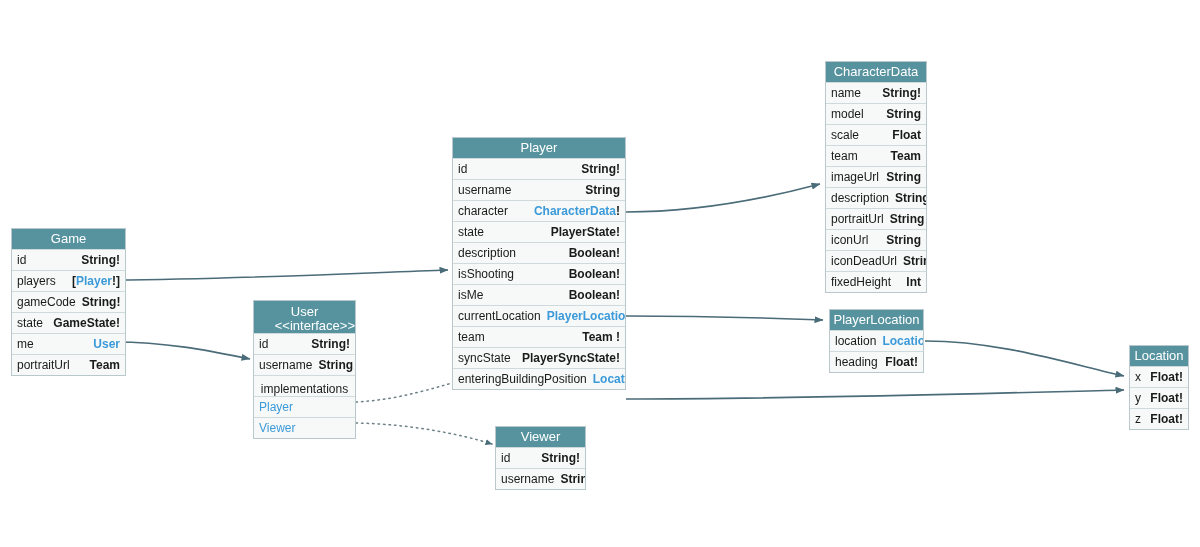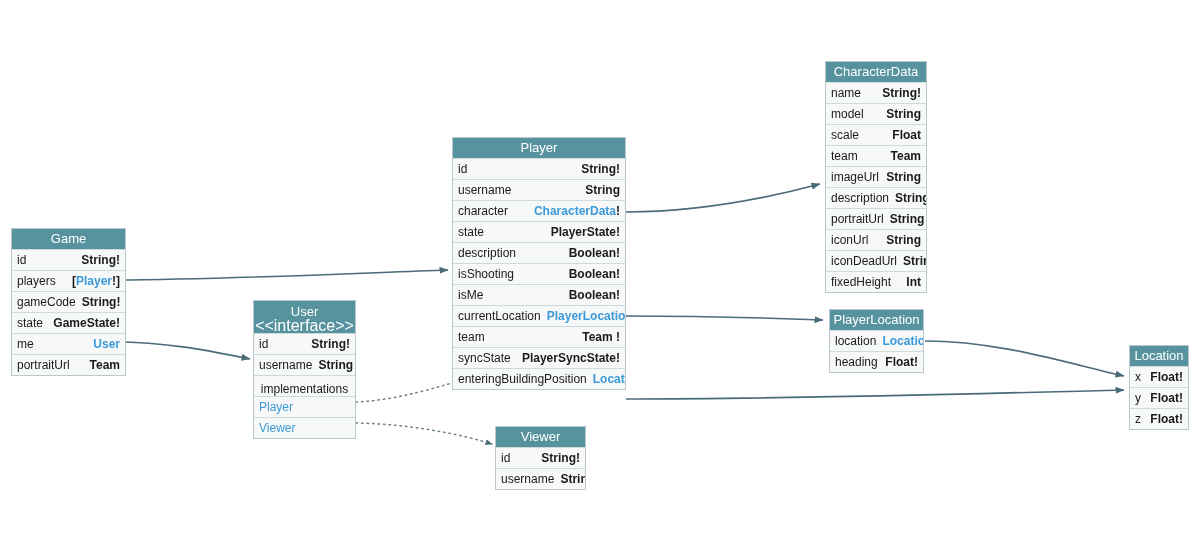--- a/index.html
+++ b/index.html
@@ -29,21 +29,21 @@
     box-sizing:border-box;
     white-space:nowrap;
     overflow:hidden;
   }
   .ehead.two{
     height:32px;
     line-height:13px;
     padding-top:3px;
   }
   .ehead .tline{display:block;font-size:13px;line-height:15px;}
-  .ehead .sline{display:block;font-size:16px;line-height:13px;}
+  .ehead .sline{display:block;font-size:13px;line-height:13px;text-align:right;}
 
   .row{
     position:relative;
     display:flex;
     align-items:center;
     justify-content:space-between;
     height:21px;
     box-sizing:border-box;
     border-top:1px solid #cfdadd;
     background:#f7f8f8;

